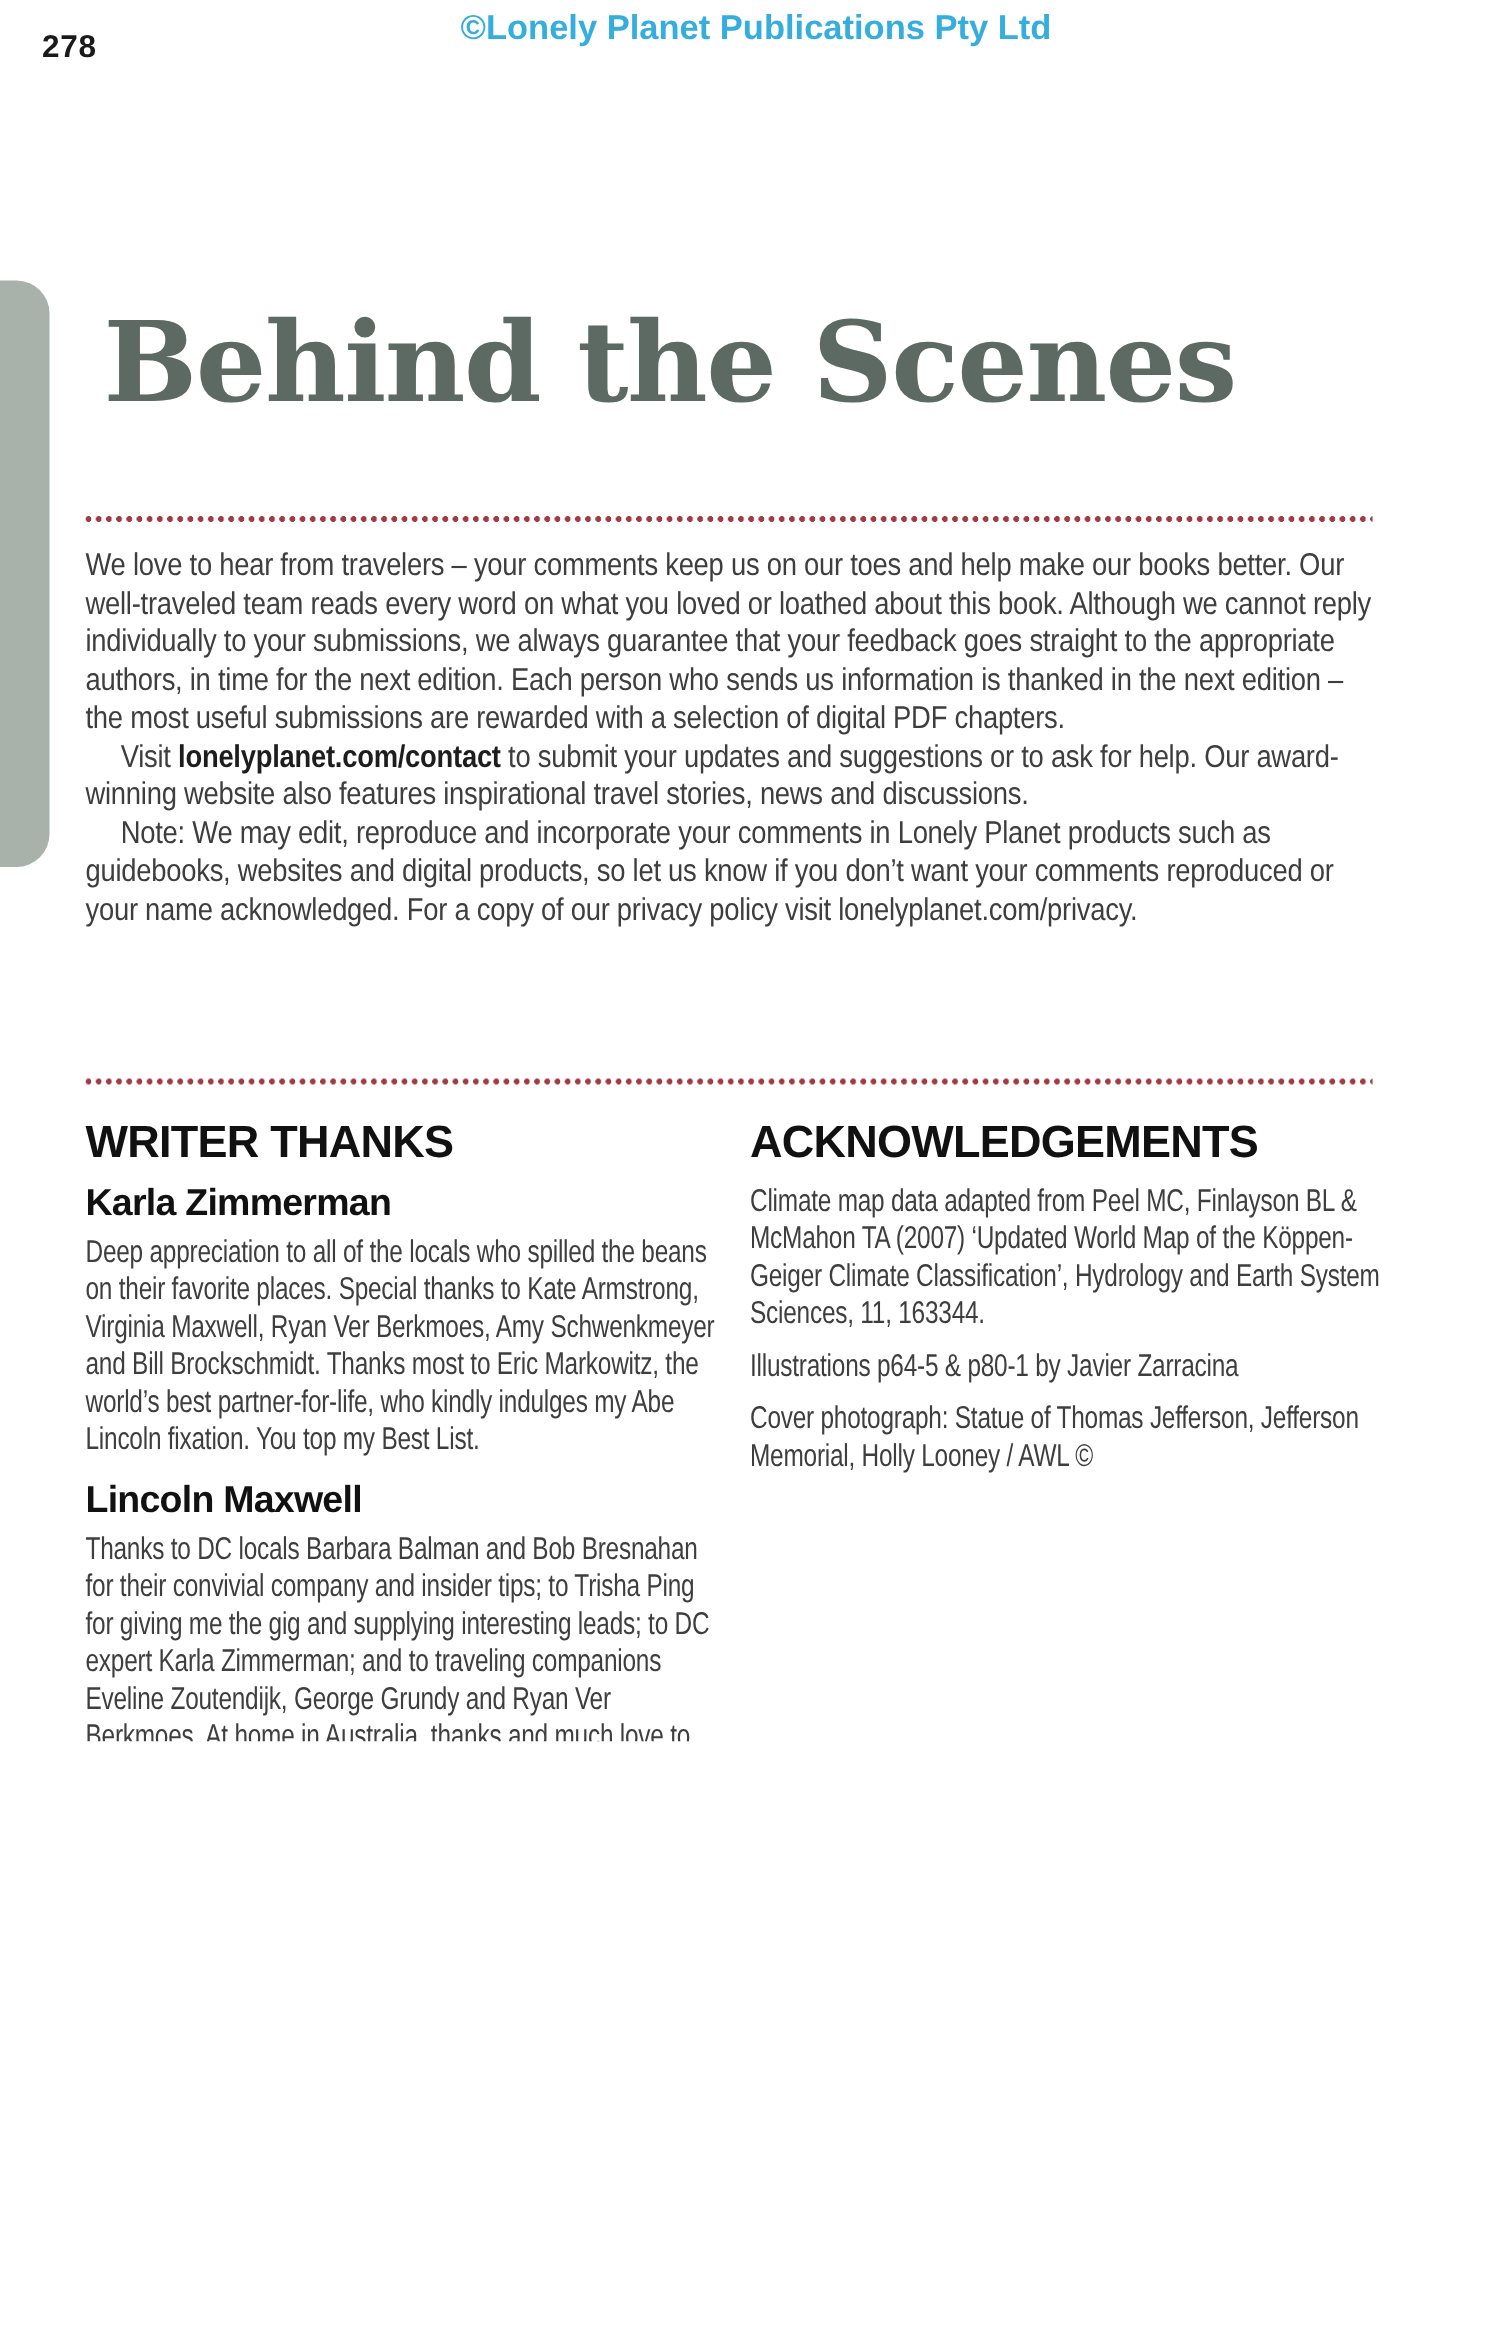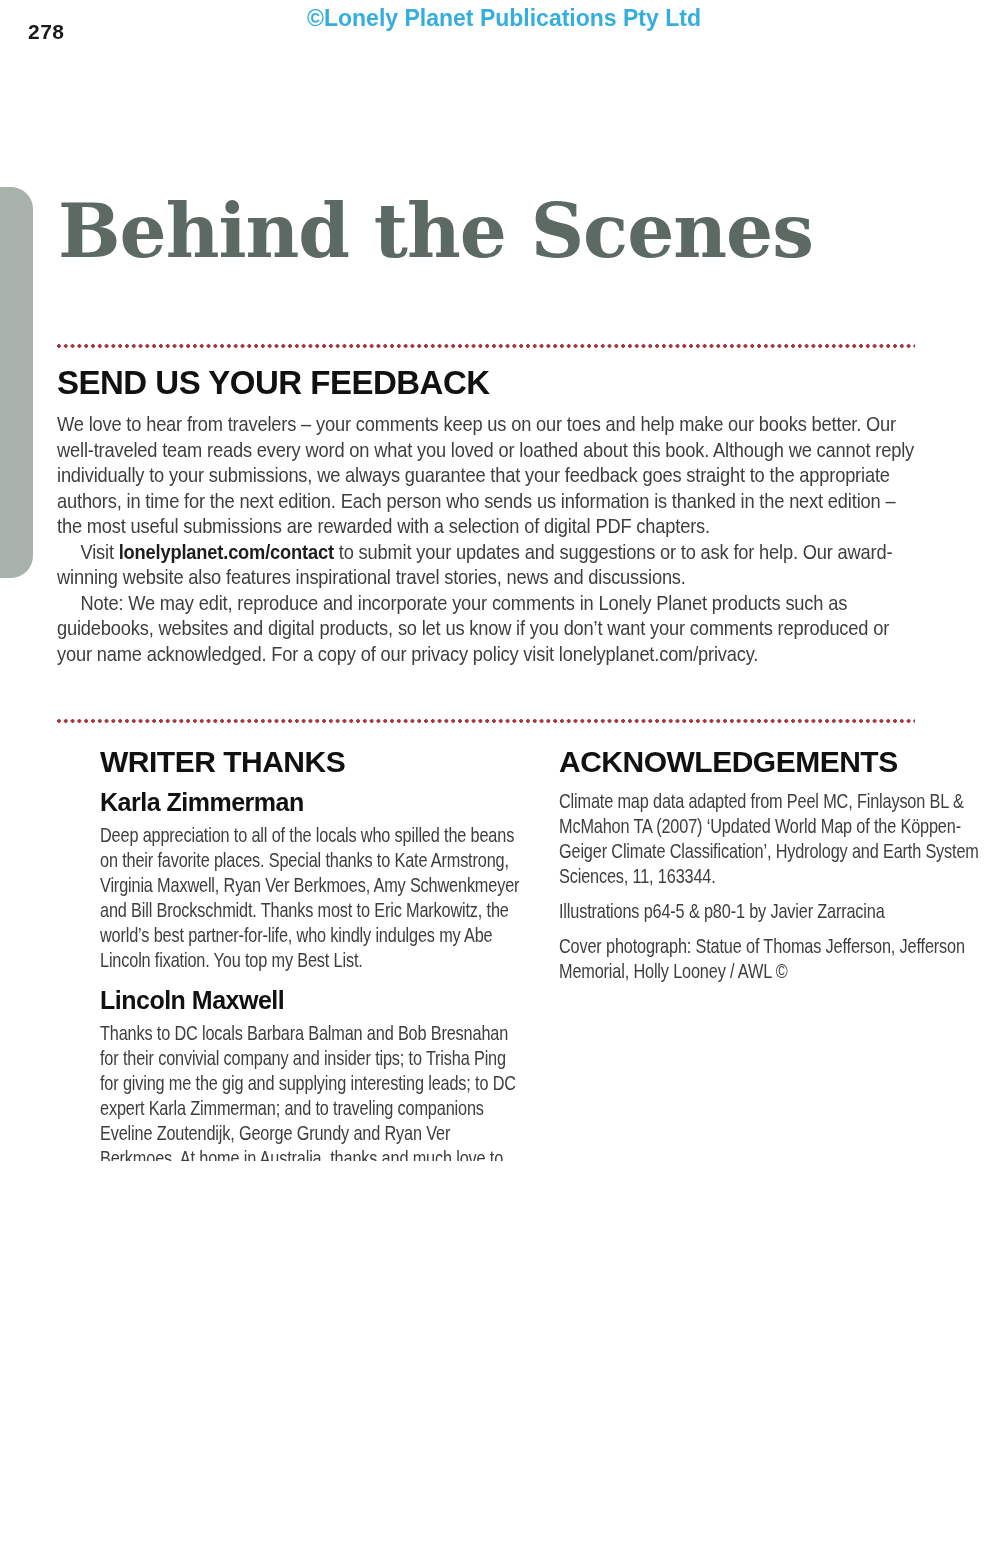--- a/index.html
+++ b/index.html
@@ -22,21 +22,21 @@
   
   .side-tab{
     position:absolute;left:0;top:187px;width:33px;height:391px;
     background:#a9b1ab;border-radius:0 22px 22px 0;
   }
   
   .chapter-title{
     position:absolute;left:57px;top:190px;width:900px;
     font-family:"DejaVu Serif","Liberation Serif",serif;
     font-weight:bold;font-size:74px;line-height:1.1;
-    color:#5c6a63;letter-spacing:-1px;margin:1px;
+    color:#5c6a63;letter-spacing:-1px;margin:12px;
   }
   
   .dotted{
     position:absolute;left:57px;width:858px;height:4px;
     background-image:radial-gradient(circle at 2px 2px,#a23a44 1.8px,transparent 2.1px);
     background-size:6.8px 4px;background-repeat:repeat-x;
   }
   .rule-1{top:344px;}
   .rule-2{top:719px;}
   
@@ -49,21 +49,21 @@
   .body-text{
     font-size:21px;line-height:25.5px;color:#3e3e3e;
     letter-spacing:-0.2px;margin:0;
     width:115%;transform:scaleX(0.87);transform-origin:0 0;
   }
   .indent{text-indent:27px;}
   .inline-bold{font-weight:bold;color:#1d1d1d;}
   
   .columns{
     position:absolute;left:57px;top:745px;width:880px;
-    display:flex;gap:34px;align-items:flex-start;margin-left:43px;
+    display:flex;gap:18px;align-items:flex-start;
   }
   .col-left{flex:0 0 425px;width:425px;}
   .col-right{flex:0 0 420px;width:420px;}
   .columns h2{
     margin:0 0 9px 0;font-size:30px;font-weight:800;color:#111;letter-spacing:-0.5px;
   }
   .columns h3{
     margin:14px 0 5px 0;font-size:25px;font-weight:800;color:#111;letter-spacing:-0.5px;
   }
   .col-text{
@@ -81,21 +81,20 @@
   <div class="page-number">278</div>
   <div class="copyright">©Lonely Planet Publications Pty Ltd</div>
 
   <div class="side-tab"></div>
 
   <h1 class="chapter-title">Behind the Scenes</h1>
 
   <div class="dotted rule-1"></div>
 
   <div class="feedback">
-    <h2>SEND US YOUR FEEDBACK</h2>
     <p class="body-text">We love to hear from travelers – your comments keep us on our toes and help make our books better. Our well-traveled team reads every word on what you loved or loathed about this book. Although we cannot reply individually to your submissions, we always guarantee that your feedback goes straight to the appropriate authors, in time for the next edition. Each person who sends us information is thanked in the next edition – the most useful submissions are rewarded with a selection of digital PDF chapters.</p>
     <p class="body-text indent"><span>Visit </span><span class="inline-bold">lonelyplanet.com/contact</span><span> to submit your updates and suggestions or to ask for help. Our award-winning website also features inspirational travel stories, news and discussions.</span></p>
     <p class="body-text indent">Note: We may edit, reproduce and incorporate your comments in Lonely Planet products such as guidebooks, websites and digital products, so let us know if you don’t want your comments reproduced or your name acknowledged. For a copy of our privacy policy visit lonelyplanet.com/privacy.</p>
   </div>
 
   <div class="dotted rule-2"></div>
 
   <div class="columns">
 
     <div class="col-left">

